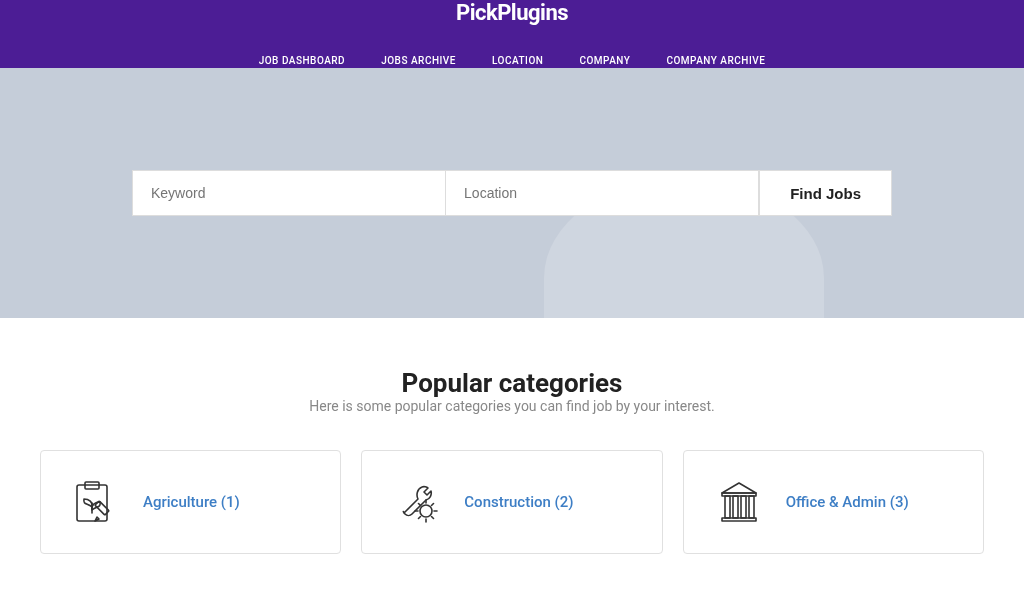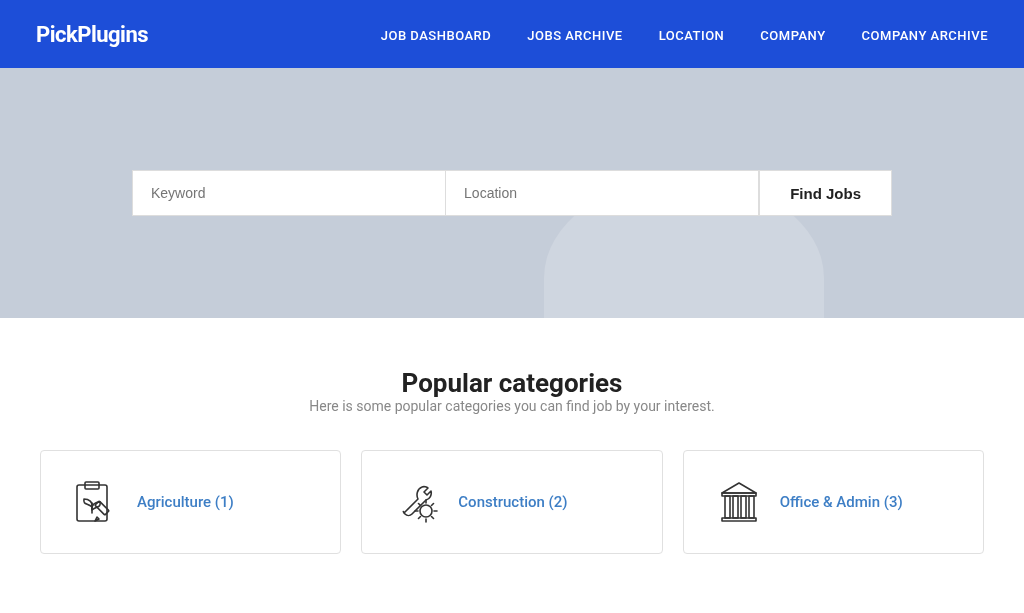--- a/index.html
+++ b/index.html
@@ -1,41 +1,42 @@
 <!DOCTYPE html>
 <html><head>
   <meta charset="utf-8">
   <style>
     * { margin: 0; padding: 0; box-sizing: border-box; }
     body { font-family: -apple-system, BlinkMacSystemFont, 'Segoe UI', Roboto, sans-serif; background: #fff; }
 
     
     .header {
-      background: #1d4ed8;
+      background: #4c1d95;
       display: flex;
       align-items: center;
       justify-content: space-between;
-      padding: 0 36px;
+      padding: 0 25px;
       height: 68px;
+      flex-direction: column;
     }
     .logo {
       color: #fff;
       font-size: 22px;
       font-weight: 700;
       letter-spacing: -0.5px;
     }
     .nav {
       display: flex;
       gap: 36px;
       list-style: none;
     }
     .nav a {
       color: #fff;
       text-decoration: none;
-      font-size: 13px;
+      font-size: 10px;
       font-weight: 500;
       letter-spacing: 0.5px;
     }
 
     
     .hero {
       background: #c5cdd9;
       min-height: 250px;
       display: flex;
       align-items: center;
@@ -108,21 +109,21 @@
       display: flex;
       gap: 20px;
       justify-content: center;
     }
     .category-card {
       border: 1px solid #e0e0e0;
       border-radius: 4px;
       padding: 24px 28px;
       display: flex;
       align-items: center;
-      gap: 14px;
+      gap: 20px;
       width: 310px;
       cursor: pointer;
       text-decoration: none;
     }
     .category-icon {
       width: 54px;
       height: 54px;
       flex-shrink: 0;
       display: flex;
       align-items: center;

